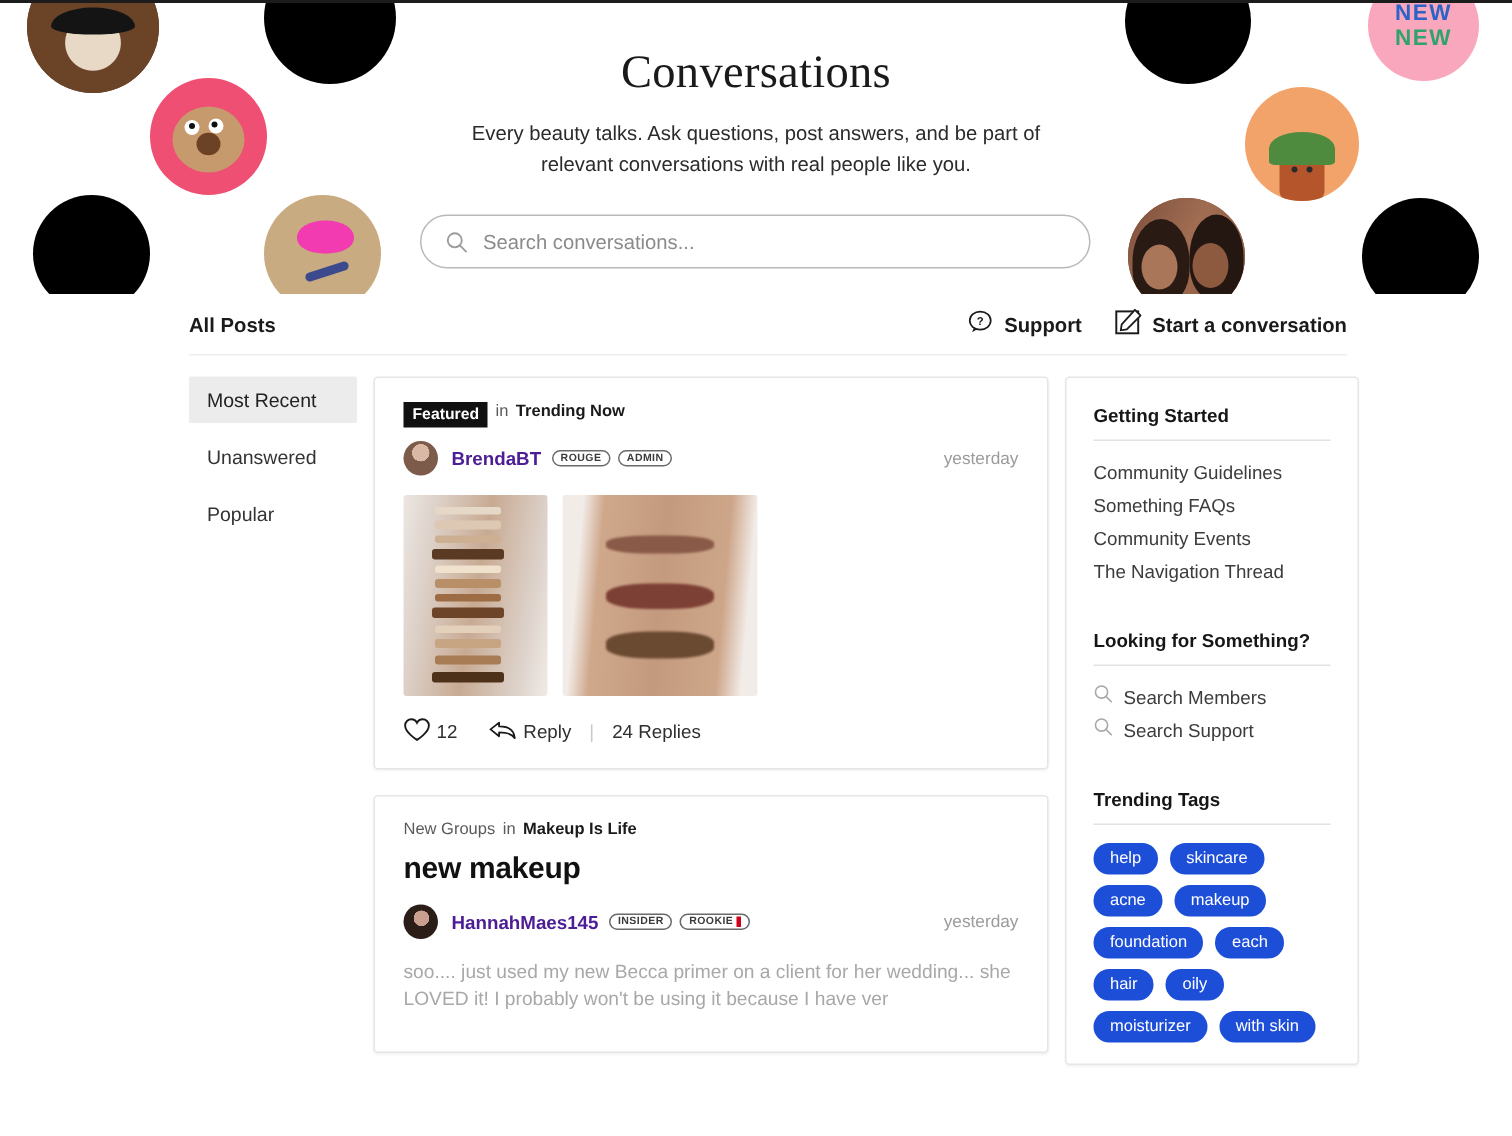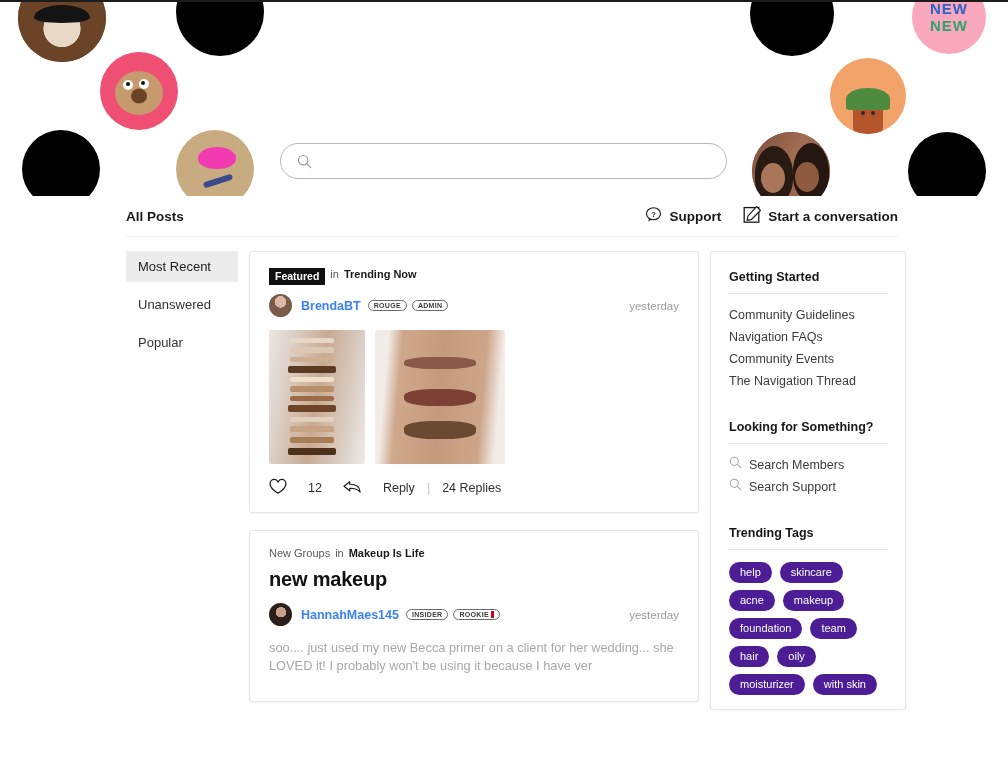--- a/index.html
+++ b/index.html
@@ -126,57 +126,57 @@
   .post-title {
     font-size: 20px; font-weight: bold; color: #111;
     margin: 6px 0 12px 0; letter-spacing: -.2px;
   }
   .author-row { display:flex; align-items:center; margin-bottom: 13px; }
   .avatar {
     width: 23px; height: 23px; border-radius:50%;
     flex:none; margin-right: 9px; overflow:hidden;
     background:#b79a8c;
   }
-  .author-name { font-size: 12.5px; font-weight: bold; color:#3b82f6; margin-right: 7px; }
+  .author-name { font-size: 12.5px; font-weight: bold; color:#4c1d95; margin-right: 7px; }
   .badge {
     display:inline-flex; align-items:center; gap:2px;
     border: 1px solid #6a6a6a; border-radius: 9px;
     font-size: 7px; font-weight: bold; color:#3b3b3b;
     padding: 1px 5px 1px 5px; margin-right:5px;
     letter-spacing:.3px;
     background:#fff;
   }
   .badge .redmark { width:3px; height:7px; background:#d0021b; display:inline-block; }
   .time { margin-left:auto; font-size:11.5px; color:#9b9b9b; }
 
   .excerpt { font-size: 12.8px; color: #3a3a3a; line-height: 18px; }
   .excerpt.muted { color: #a8a8a8; }
   .readmore { color: #6a8ec9; }
 
   .images-row { display: flex; gap: 10px; margin: 12px 0 14px 0; }
   .swatch-img { border-radius: 2px; overflow:hidden; flex:none; }
 
   .actions-row { display:flex; align-items:center; gap: 10px; font-size:12.5px; color:#2f2f2f;}
-  .act { display:flex; align-items:center; gap:21px; cursor:pointer; }
+  .act { display:flex; align-items:center; gap:4px; cursor:pointer; }
   .act-sep { color:#c9c9c9; margin: 0 2px; }
 
   
   .side-card {
     background:#fff; border:1px solid #e6e6e6; border-radius:3px;
     box-shadow: 0 1px 2px rgba(0,0,0,.05);
     padding: 18px 18px 14px 18px;
   }
   .side-h { font-size: 12.5px; font-weight: bold; color:#161616; margin-bottom: 9px; }
   .side-rule { height:1px; background:#e2e2e2; margin-bottom: 12px; }
   .side-link { font-size: 12.5px; color:#3c3c3c; line-height: 19px; margin-bottom: 3px; cursor:pointer;}
   .side-link.with-icon { display:flex; align-items:center; gap:7px; }
   .side-gap { height: 26px; }
   .tags { display:flex; flex-wrap: wrap; gap: 7px 8px; }
   .tag {
-    background:#4c1d95; color:#fff; border-radius:11px;
+    background:#1d4ed8; color:#fff; border-radius:11px;
     font-size: 11px; padding: 4px 11px 5px 11px; cursor:pointer;
     white-space: nowrap;
   }
 </style>
 </head>
 <body>
 
 <div class="page">
 
   <div class="hero">
@@ -238,28 +238,36 @@
       <div class="bub-inner" style="background:linear-gradient(120deg,#7d4e3b 0%,#a06d52 45%,#8a5740 100%);">
         <div style="position:absolute;left:4%;top:18%;width:38px;height:56px;background:#2a1a14;border-radius:50% 50% 40% 40%;"></div>
         <div style="position:absolute;left:52%;top:14%;width:36px;height:56px;background:#241611;border-radius:50% 50% 40% 40%;"></div>
         <div style="position:absolute;left:12%;top:40%;width:24px;height:30px;background:#a9765a;border-radius:50%;"></div>
         <div style="position:absolute;left:55%;top:38%;width:24px;height:30px;background:#8d5a40;border-radius:50%;"></div>
       </div>
     </div>
 
     <div class="bubble" style="left:908px; top:130px; width:78px; height:78px; background:#000;"></div>
 
+    <div class="hero-center">
+      <div class="hero-title">Conversations</div>
+      <div class="hero-sub">
+        <span>Every beauty talks. Ask questions, post answers, and be part of</span><br>
+        <span>relevant conversations with real people like you.</span>
+      </div>
+    </div>
 
     <div class="search-wrap">
       <span class="search-icon">
         <svg width="15" height="15" viewBox="0 0 16 16">
           <circle cx="6.6" cy="6.6" r="5" fill="none" stroke="#9b9b9b" stroke-width="1.3"></circle>
           <line x1="10.2" y1="10.2" x2="14.6" y2="14.6" stroke="#9b9b9b" stroke-width="1.3" stroke-linecap="round"></line>
         </svg>
       </span>
+      <input class="search-input" type="text" placeholder="Search conversations..." style="">
     </div>
   </div>
 
   <div class="navbar">
     <div class="allposts">All Posts</div>
     <div class="nav-actions">
       <div class="nav-action">
         <span>
           <svg width="17" height="17" viewBox="0 0 18 18">
             <ellipse cx="9" cy="8.2" rx="7.4" ry="6.4" fill="none" stroke="#1a1a1a" stroke-width="1.2"></ellipse>
@@ -395,21 +403,21 @@
       </div>
 
     </div>
 
     <div class="right-col">
       <div class="side-card">
 
         <div class="side-h">Getting Started</div>
         <div class="side-rule"></div>
         <div class="side-link">Community Guidelines</div>
-        <div class="side-link">Navigation FAQs</div>
+        <div class="side-link">Something FAQs</div>
         <div class="side-link">Community Events</div>
         <div class="side-link">The Navigation Thread</div>
 
         <div class="side-gap"></div>
 
         <div class="side-h">Looking for Something?</div>
         <div class="side-rule"></div>
         <div class="side-link with-icon">
           <span>
             <svg width="13" height="13" viewBox="0 0 16 16">
@@ -432,21 +440,21 @@
         <div class="side-gap"></div>
 
         <div class="side-h">Trending Tags</div>
         <div class="side-rule"></div>
         <div class="tags">
           <span class="tag">help</span>
           <span class="tag">skincare</span>
           <span class="tag">acne</span>
           <span class="tag">makeup</span>
           <span class="tag">foundation</span>
-          <span class="tag">team</span>
+          <span class="tag">each</span>
           <span class="tag">hair</span>
           <span class="tag">oily</span>
           <span class="tag">moisturizer</span>
           <span class="tag">with skin</span>
         </div>
       </div>
     </div>
 
   </div>
 </div>

